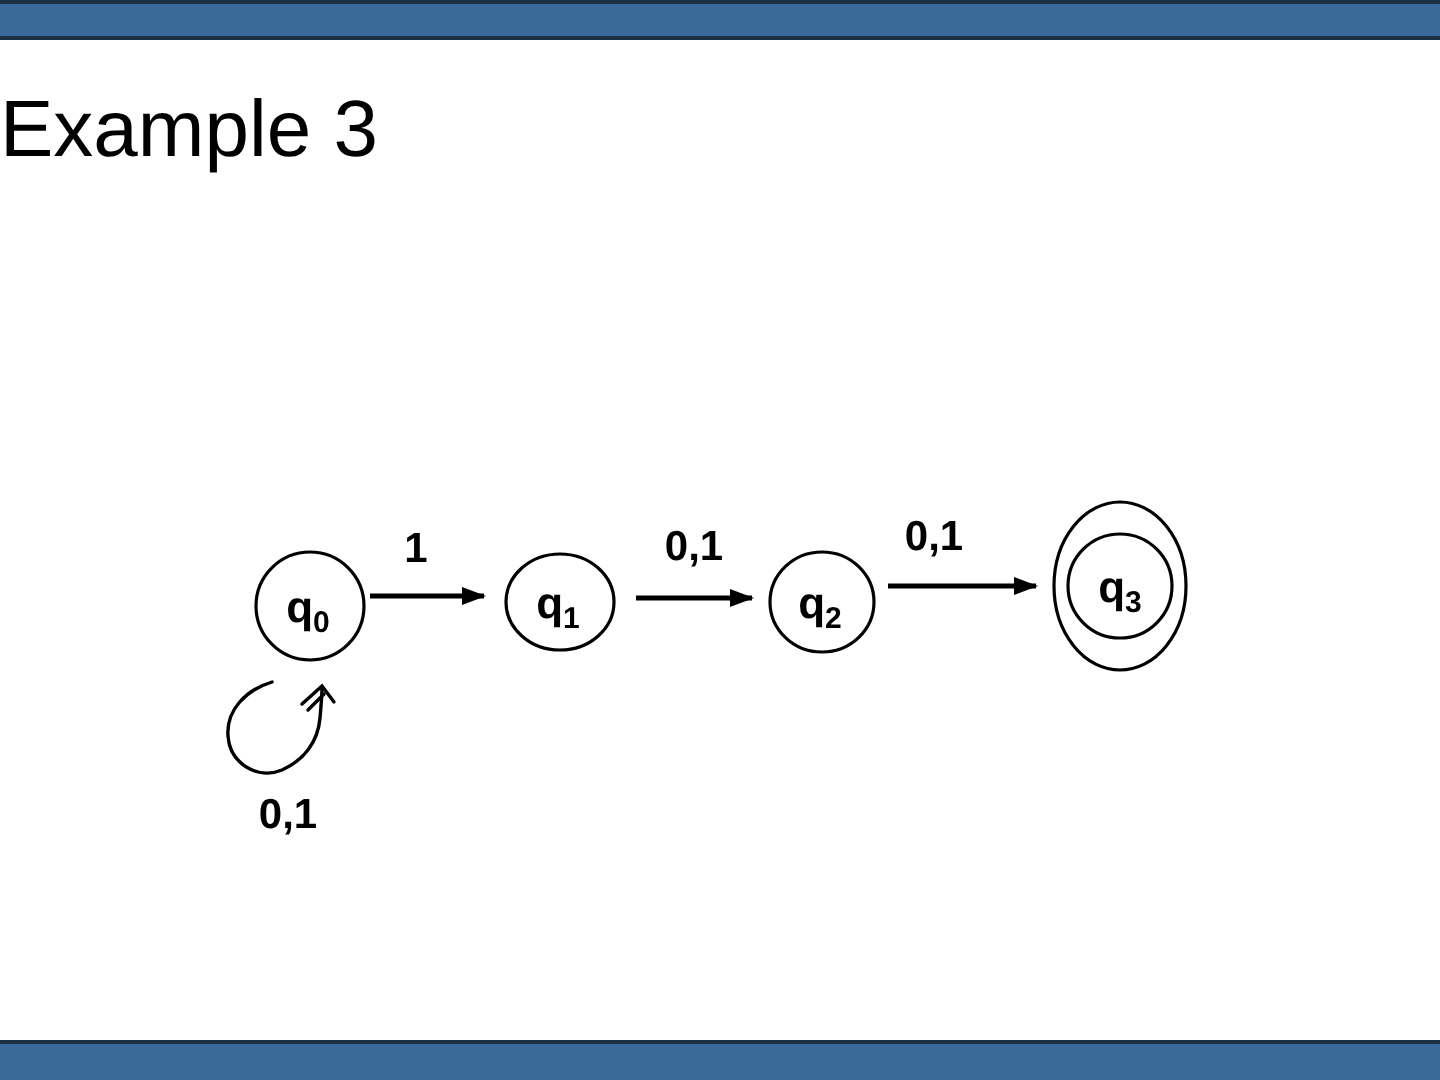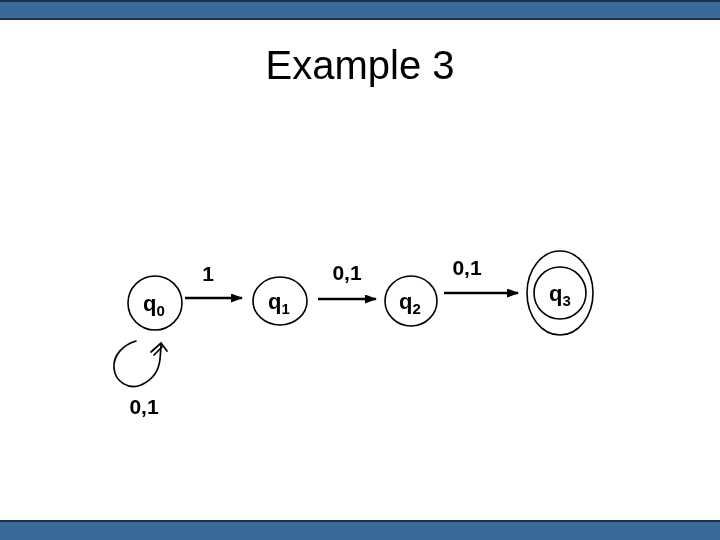--- a/index.html
+++ b/index.html
@@ -7,21 +7,21 @@
     position:relative;width:720px;height:540px;background:#ffffff;
     overflow:hidden;font-family:"Liberation Sans", sans-serif;
   }
   .accent-bar{
     position:absolute;left:0;width:720px;box-sizing:border-box;
     background:#3a6a97;border-top:2px solid #1c3144;
   }
   .accent-bar.top{top:0;height:20px;border-bottom:2px solid #1c3144;}
   .accent-bar.bottom{top:520px;height:20px;}
   .slide-title{
-    position:absolute;top:42px;left:0;width:720px;text-align:center;
+    position:absolute;top:42px;left:0;width:720px;text-align:left;
     font-size:40px;font-weight:400;color:#000;line-height:1.15;
   }
   svg.diagram{position:absolute;left:0;top:0;}
   svg .state-shape{fill:#ffffff;stroke:#000;stroke-width:1.6;}
   svg .edge{stroke:#000;stroke-width:2.6;fill:none;}
   svg .loop{stroke:#000;stroke-width:1.7;fill:none;stroke-linecap:round;}
   svg text{font-family:"Liberation Sans", sans-serif;font-weight:bold;fill:#000;}
   svg text.state-label{font-size:22px;text-anchor:middle;}
   svg tspan.sub{font-size:15px;}
   svg text.edge-label{font-size:21px;text-anchor:middle;}

